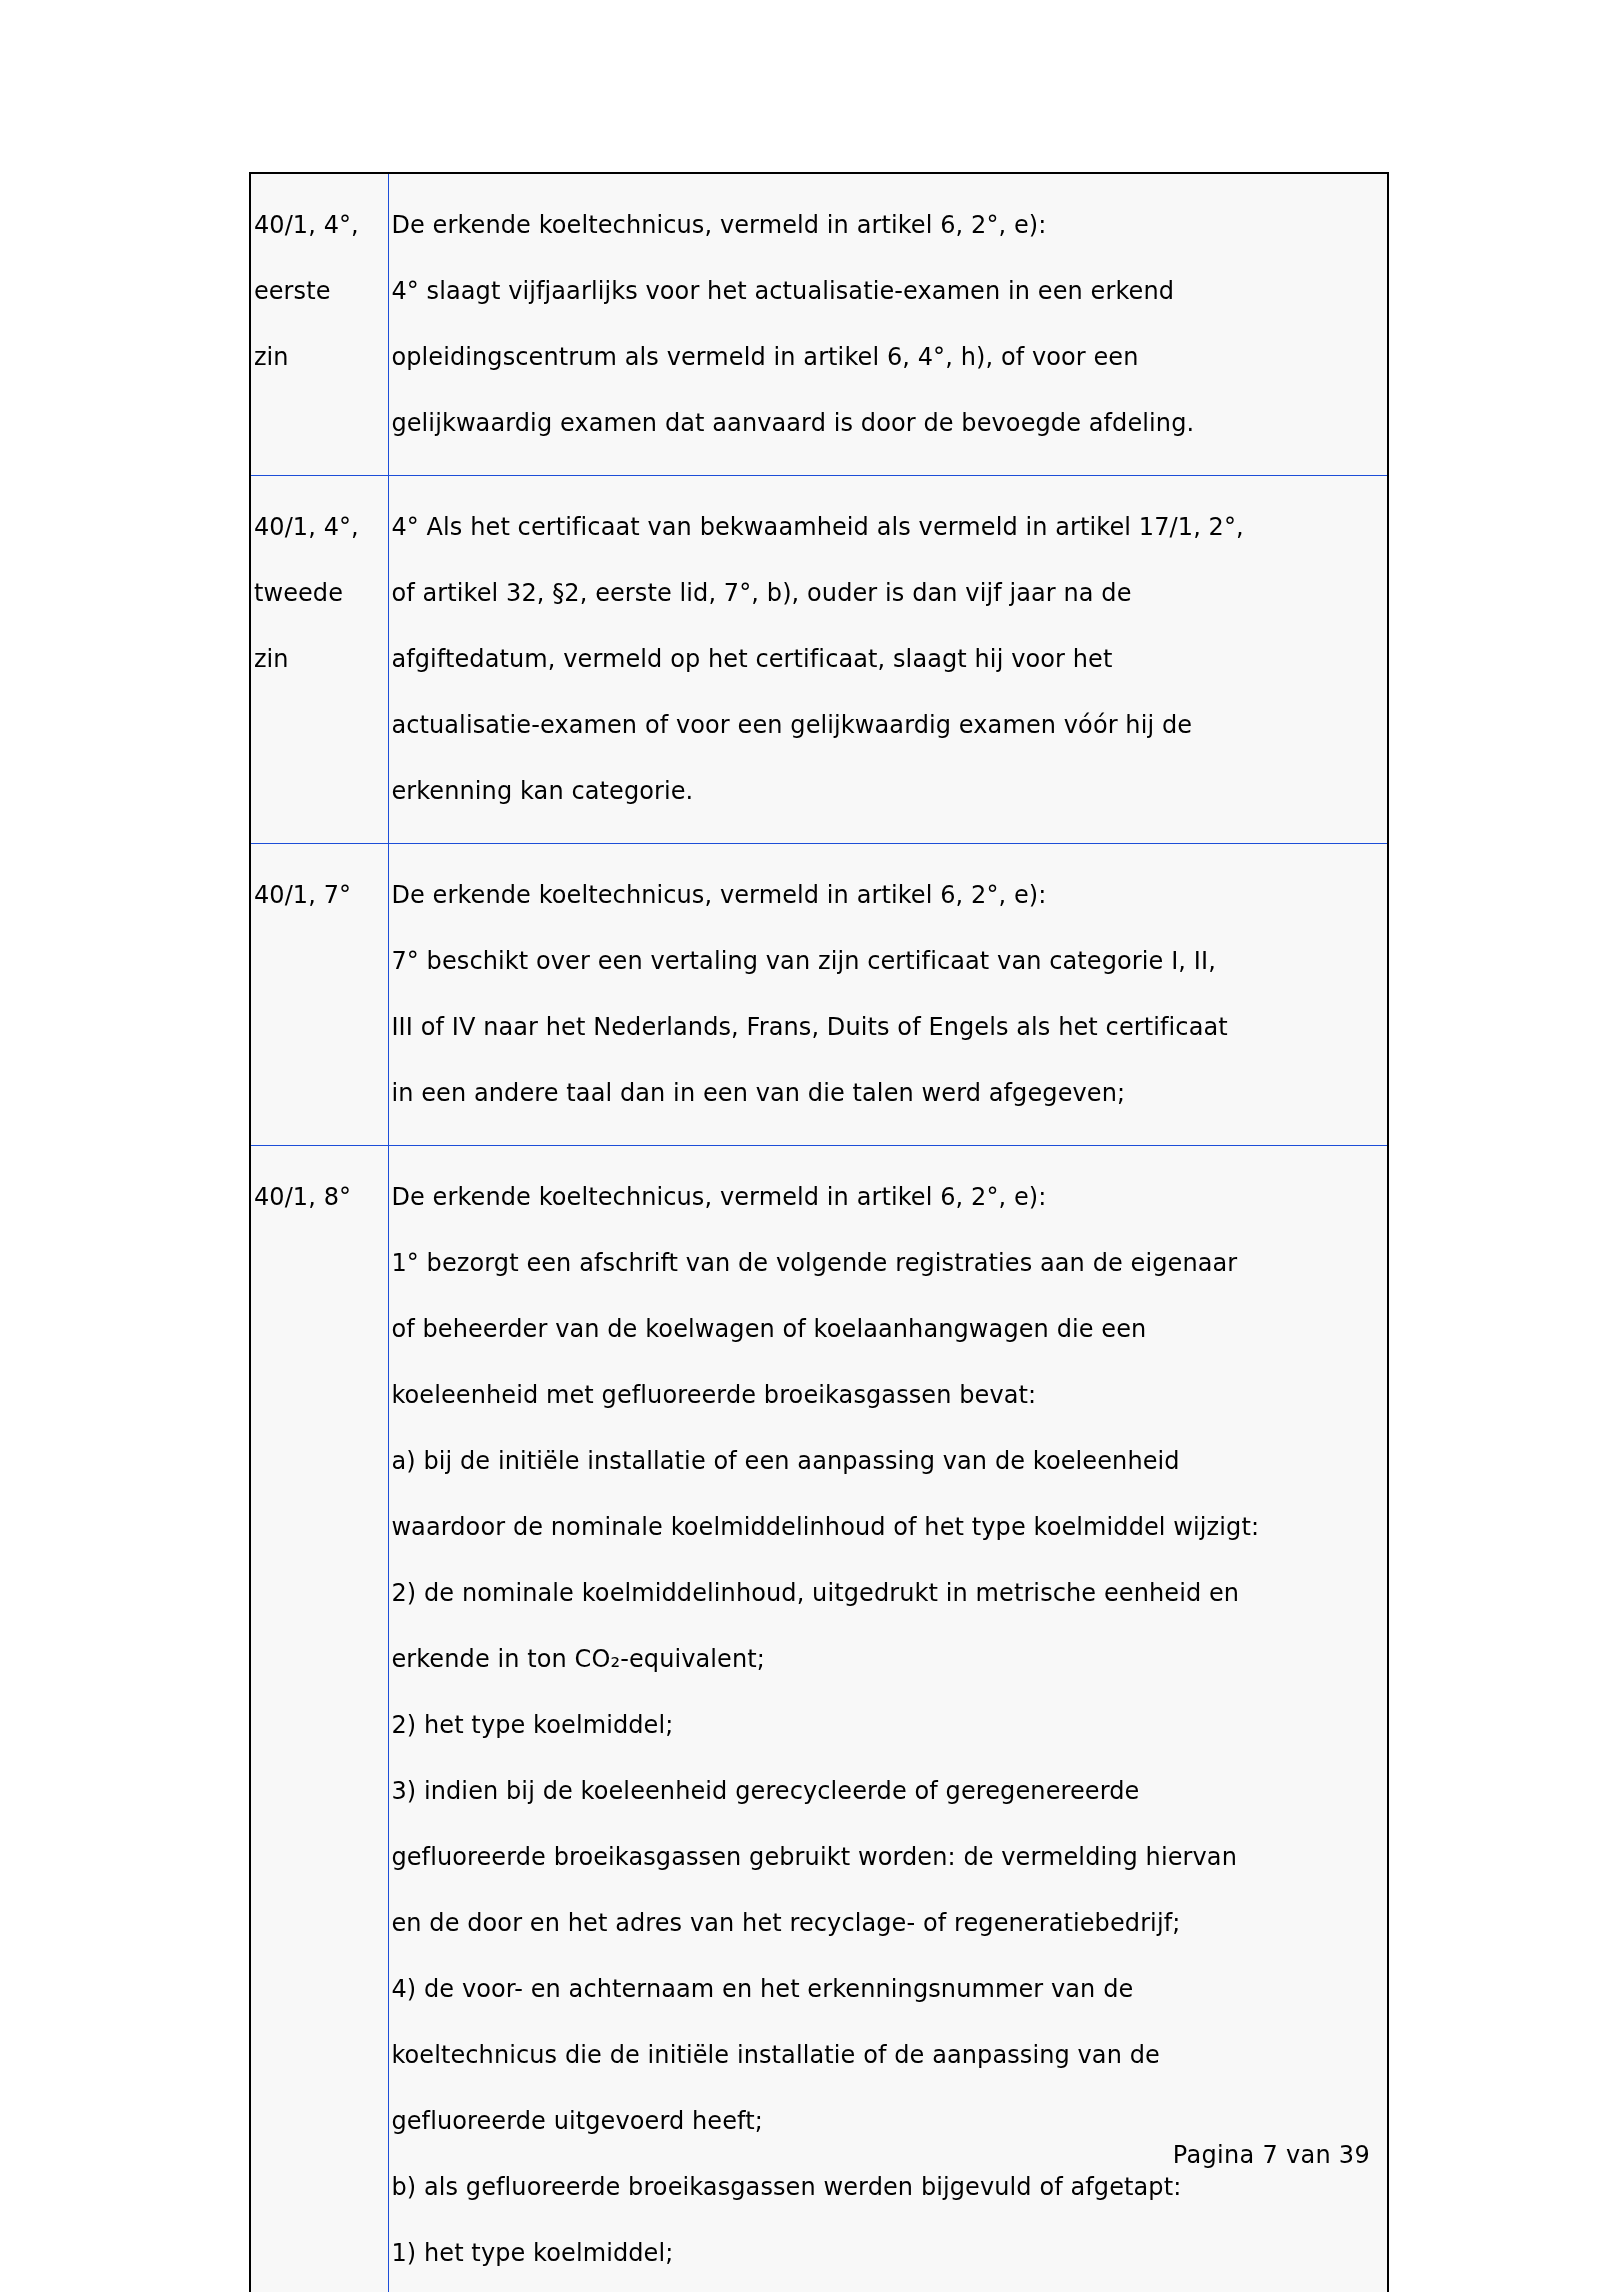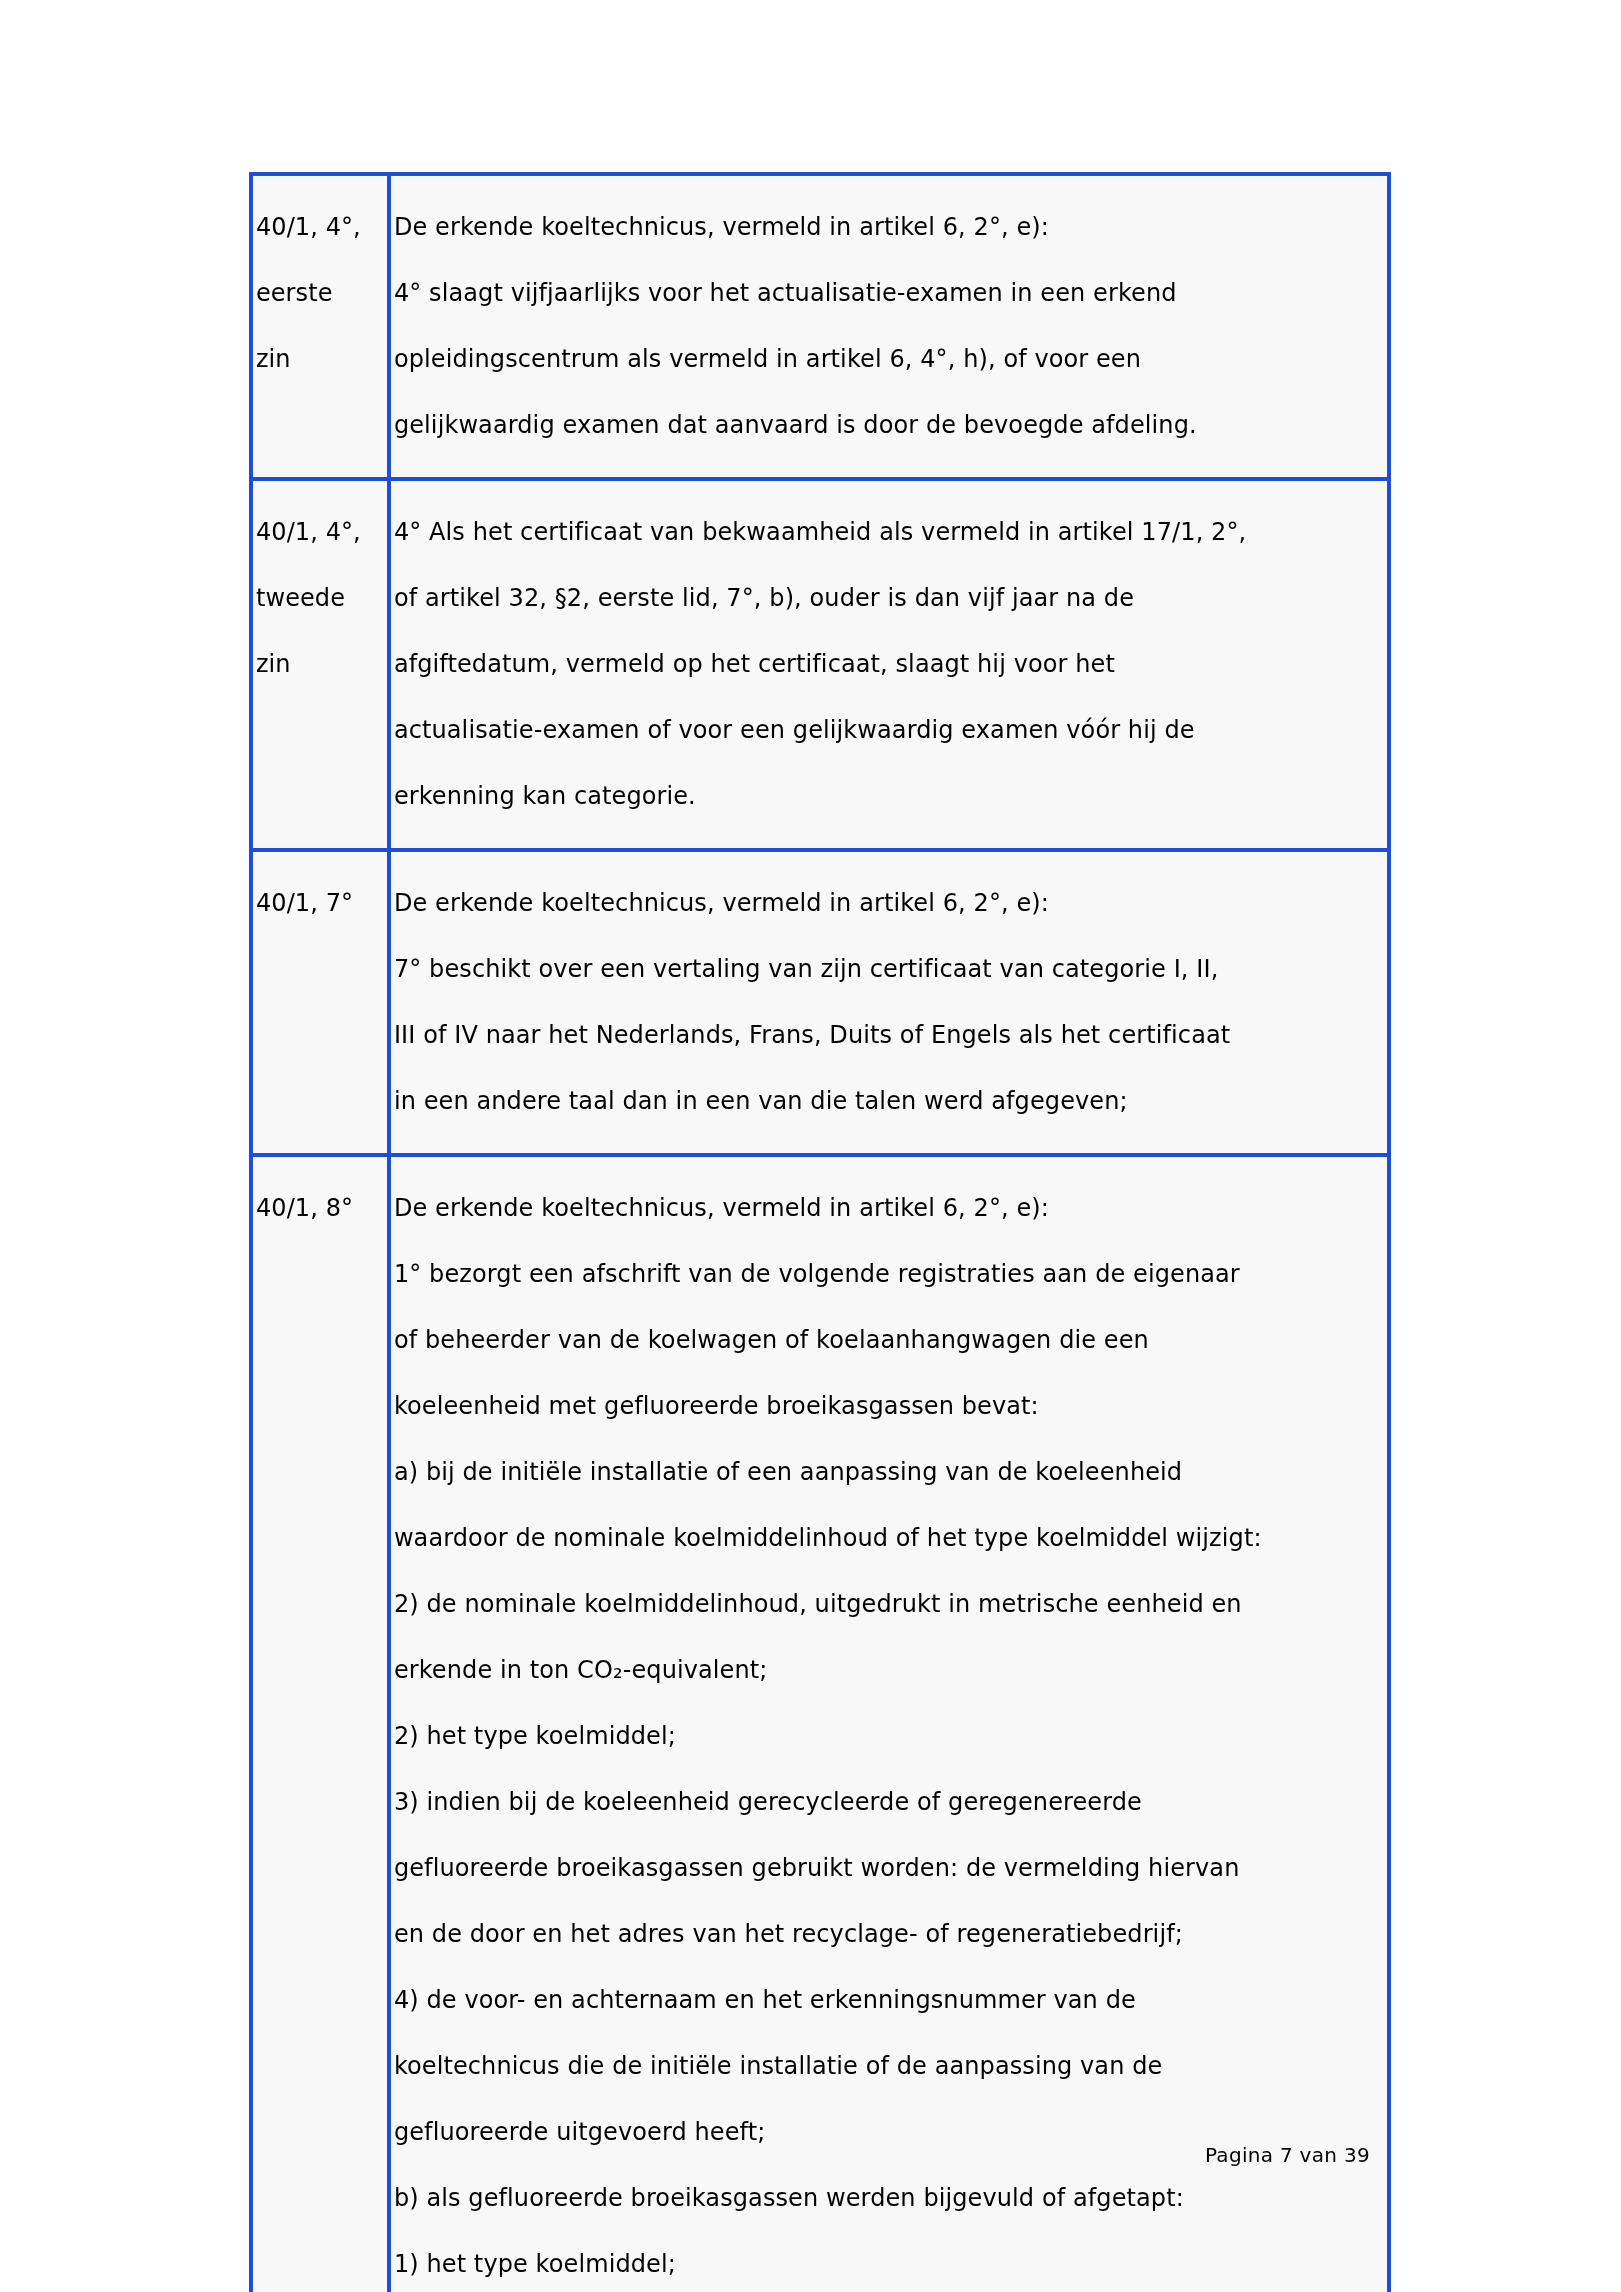--- a/index.html
+++ b/index.html
@@ -28,21 +28,21 @@
       top: 172px;
       width: 1138px;
       border-collapse: collapse;
       table-layout: fixed;
       background: #f8f8f8;
       border: 2.9px solid #000000;
     }
     table.doc-table col.c1 { width: 138px; }
     table.doc-table col.c2 { width: 1000px; }
     table.doc-table td {
-      border: 4px solid #1d4ed8;
+      border: 1px solid #1d4ed8;
       vertical-align: top;
       padding: 2px 2.9px 2px 2.9px;
       font-size: 24px;
       line-height: 33px;
       letter-spacing: 0.1px;
       white-space: pre-line;
       margin-left: 28px;
     }
     td.ref-cell {
       padding-left: 2.9px;
@@ -53,21 +53,21 @@
       white-space: nowrap;
     }
     td.ref-cell .line {
       display: block;
       white-space: nowrap;
     }
     .footer {
       position: absolute;
       right: 251px;
       top: 2140px;
-      font-size: 20px;
+      font-size: 24px;
       line-height: 31px;
       letter-spacing: 0.3px;
     }
   </style>
 </head>
 <body>
 
 <div class="page">
   <table class="doc-table">
     <colgroup>

